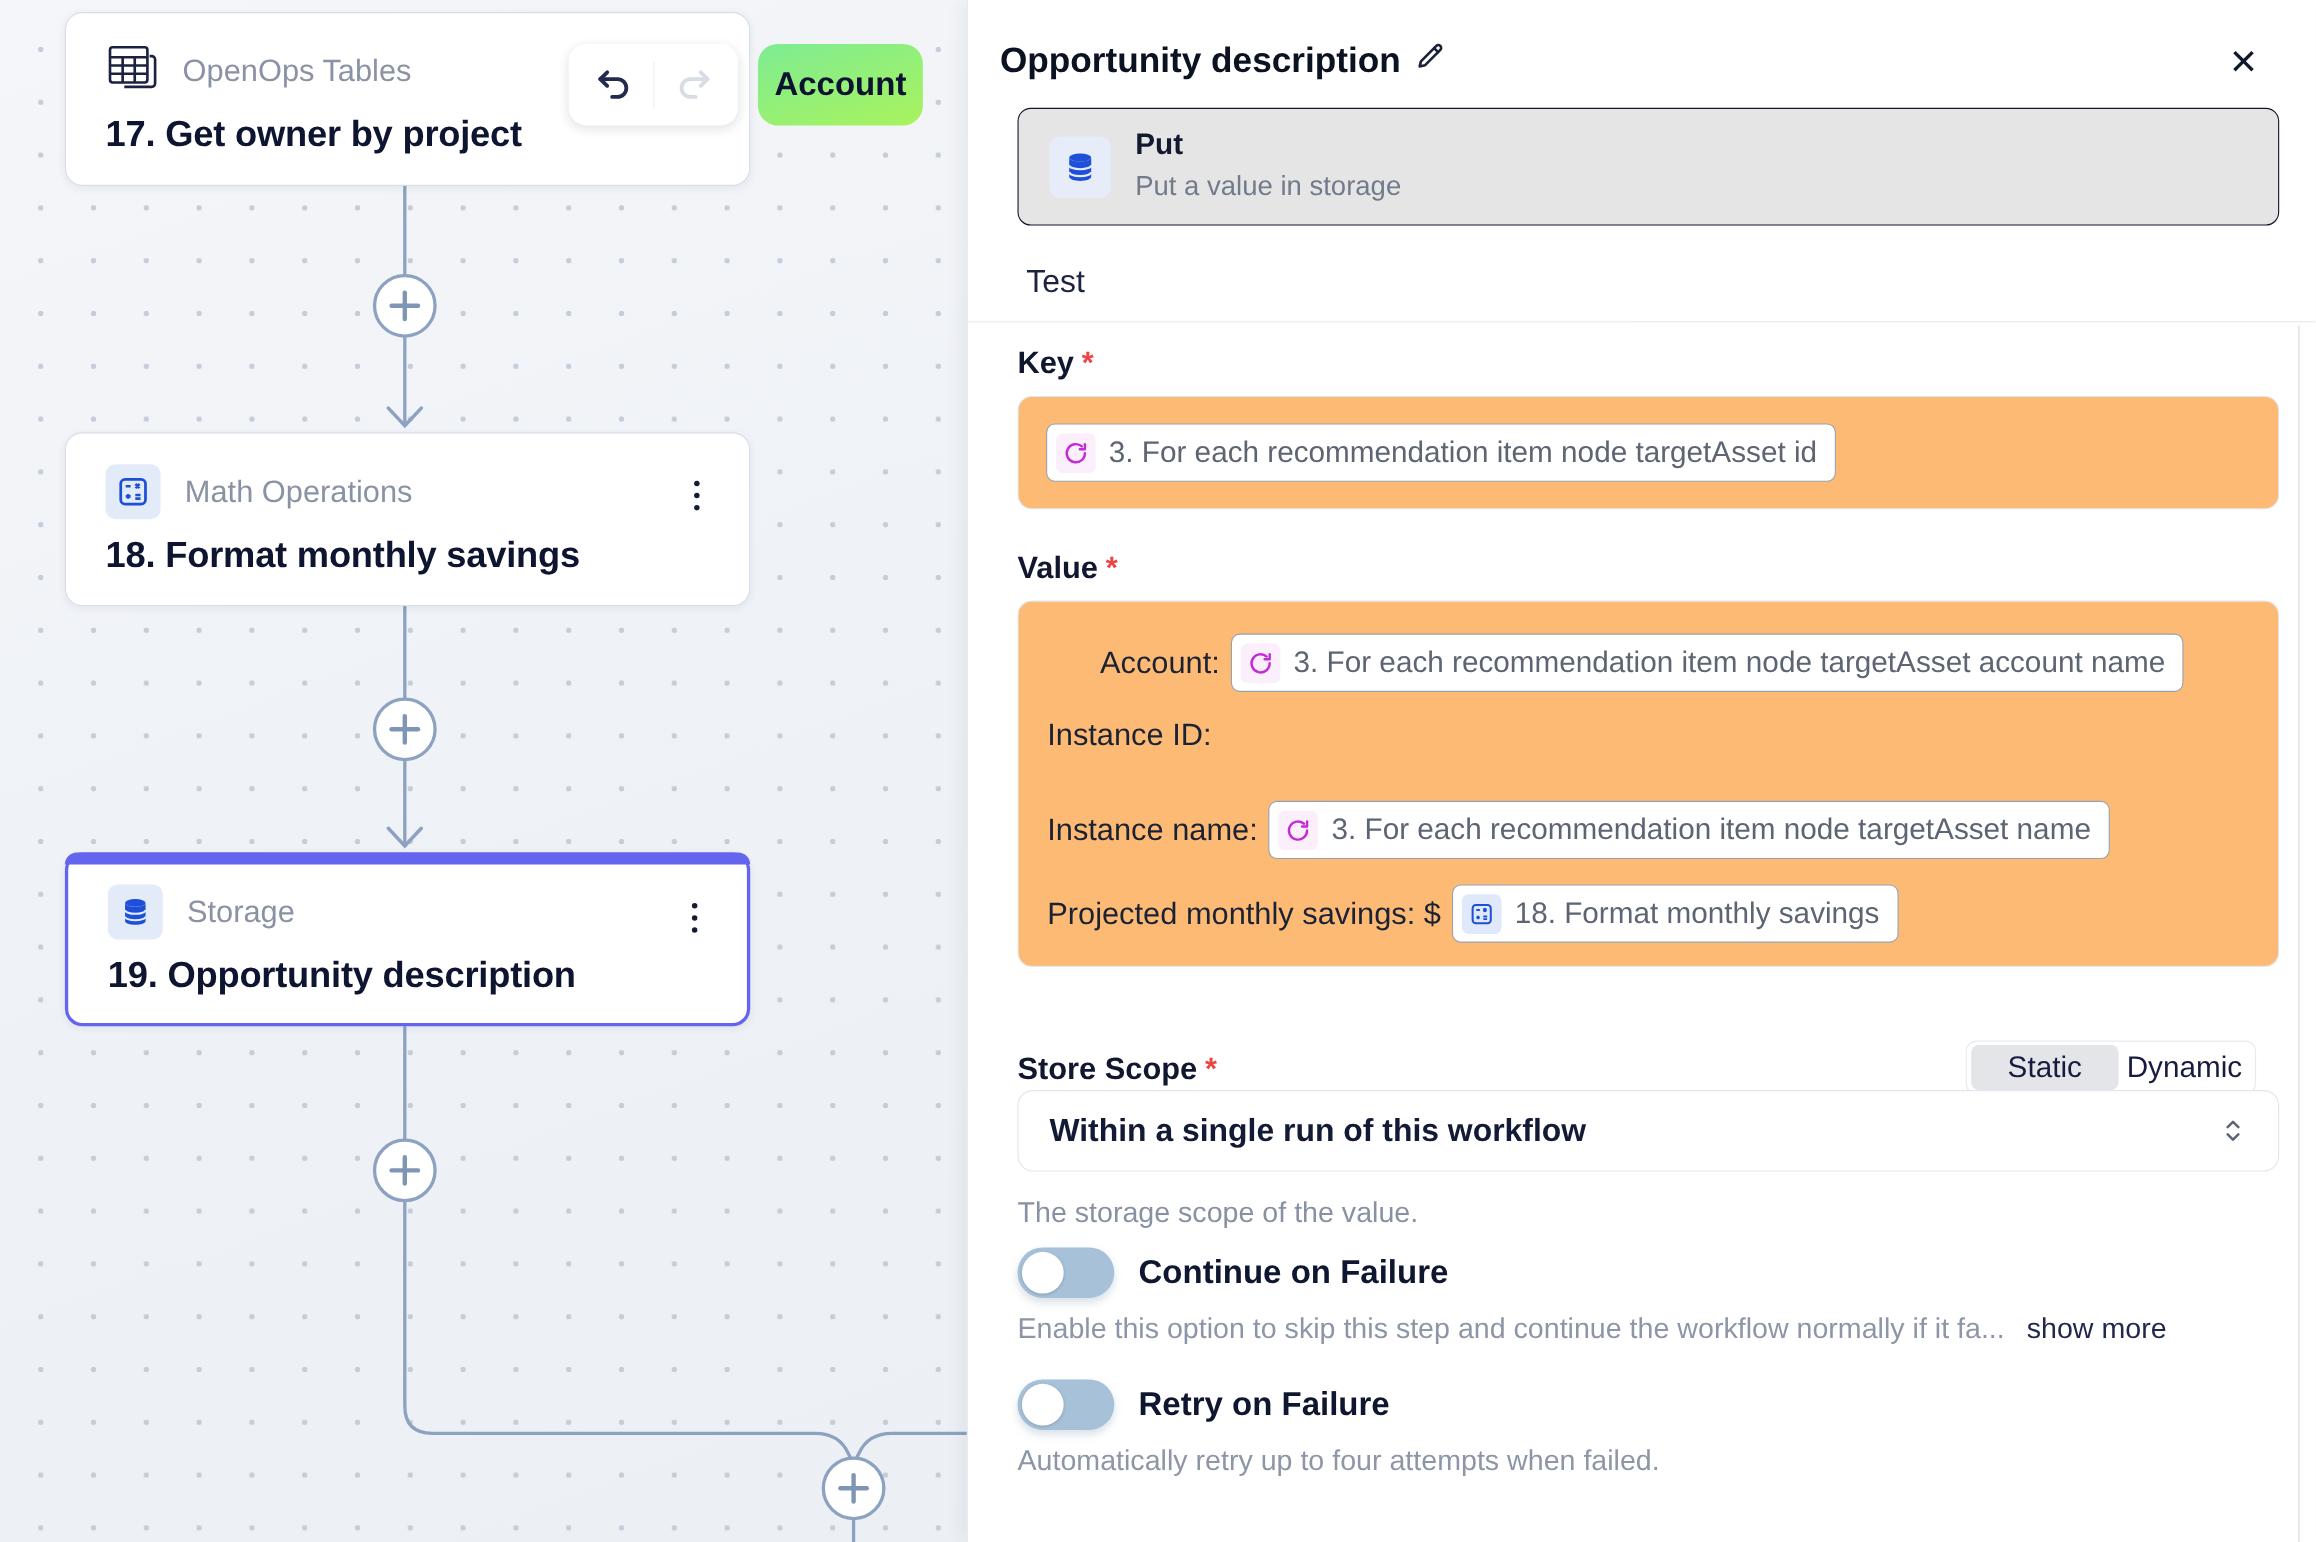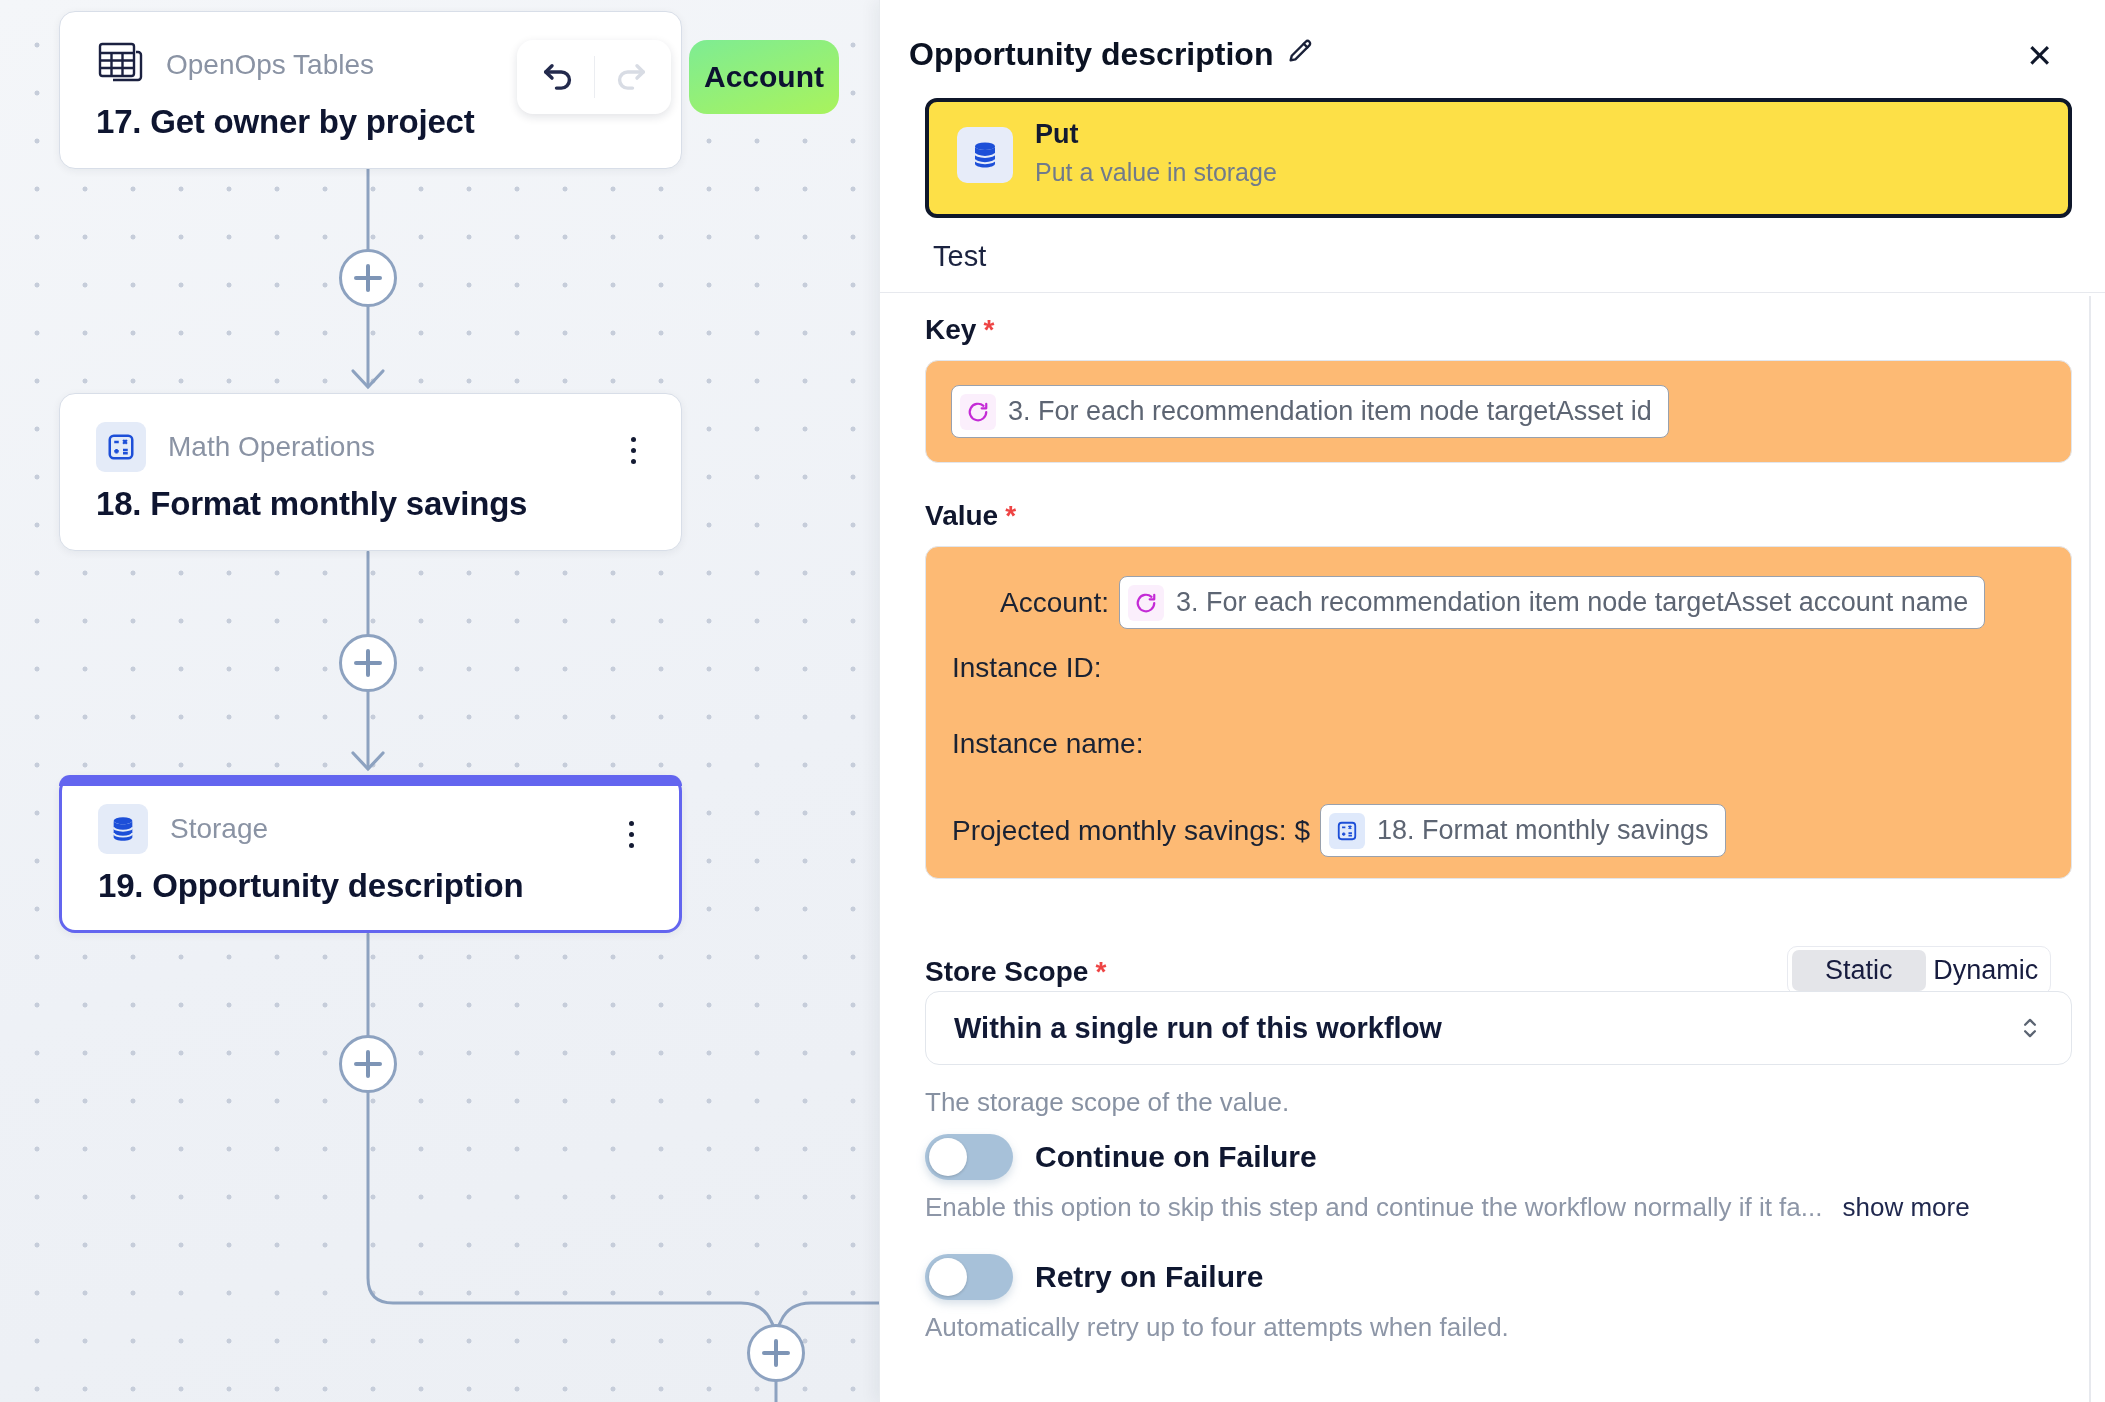--- a/index.html
+++ b/index.html
@@ -55,22 +55,22 @@
   
   .panel { position:absolute; left:879px; top:0; width:1226px; height:1402px; background:#fff;
     border-left:1px solid #e7eaee; box-shadow:-6px 0 14px rgba(21,30,50,.05); }
   .scroll-line { position:absolute; right:14px; top:296px; bottom:0; width:2px; background:#e7e9ee; }
 
   .p-title { position:absolute; left:29px; top:36px; font-size:32px; font-weight:700; color:#0b1222; }
   .pencil-btn { position:absolute; left:405px; top:36px; background:none; border:none; cursor:pointer; }
   .close-btn { position:absolute; right:52px; top:40px; background:none; border:none; cursor:pointer;
     font-size:32px; color:#0f172a; line-height:1; }
 
-  .put-card { position:absolute; left:45px; top:98px; width:1147px; height:120px;
-    background:#fde047; border:4px solid #0f172a; border-radius:12px; }
+  .put-card { position:absolute; left:45px; top:98px; width:1147px; height:107px;
+    background:#e5e5e5; border:1px solid #0f172a; border-radius:12px; }
   .put-card .icon-sq { position:absolute; left:28px; top:25px; width:56px; height:56px;
     background:#e7ecf9; border-radius:10px; }
   .put-name { position:absolute; left:106px; top:17px; font-size:27px; font-weight:600; color:#131a30; }
   .put-desc { position:absolute; left:106px; top:56px; font-size:25px; color:#717b8b; }
 
   .tabs { position:absolute; left:0; top:221px; width:1226px; height:72px;
     border-bottom:1px solid #e7e9ee; display:flex; }
   .tab { height:71px; display:flex; align-items:center; padding-left:53px;
     font-size:29px; cursor:pointer; }
   .tab.active { width:622px; background:#e5e7eb; border-radius:9px 9px 0 0;
@@ -273,20 +273,29 @@
               </svg>
           </span>
           <span class="tok-txt">3. For each recommendation item node targetAsset account name</span>
         </span>
       </div>
       <div class="vrow" style="top:105px;">
         <span class="vlabel">Instance ID:</span>
       </div>
       <div class="vrow" style="top:181px;">
         <span class="vlabel">Instance name:</span>
+        <span class="token">
+          <span class="tok-ic pink">
+            <svg width="22" height="22" viewBox="0 0 24 24" fill="none" stroke="#c42ad6" stroke-width="2.4" stroke-linecap="round" stroke-linejoin="round">
+                <path d="M21 12 a9 9 0 1 1 -3 -6.7"></path>
+                <path d="M21 3 v5 h-5"></path>
+              </svg>
+          </span>
+          <span class="tok-txt">3. For each recommendation item node targetAsset name</span>
+        </span>
       </div>
       <div class="vrow" style="top:257px;">
         <span class="vlabel">Projected monthly savings: $</span>
         <span class="token">
           <span class="tok-ic blue">
             <svg width="22" height="22" viewBox="0 0 24 24" fill="none" stroke="#1d4fd8" stroke-width="2">
               <rect x="3" y="3" width="18" height="18" rx="3.2"></rect>
               <path d="M6.6 8 h3.6 M13.7 6.4 l3 3 M16.7 6.4 l-3 3" stroke-width="1.9"></path>
               <path d="M8.4 13.6 v3.6 M6.6 15.4 h3.6 M13.6 14.4 h3.8 M13.6 17 h3.8" stroke-width="1.9"></path>
             </svg>

